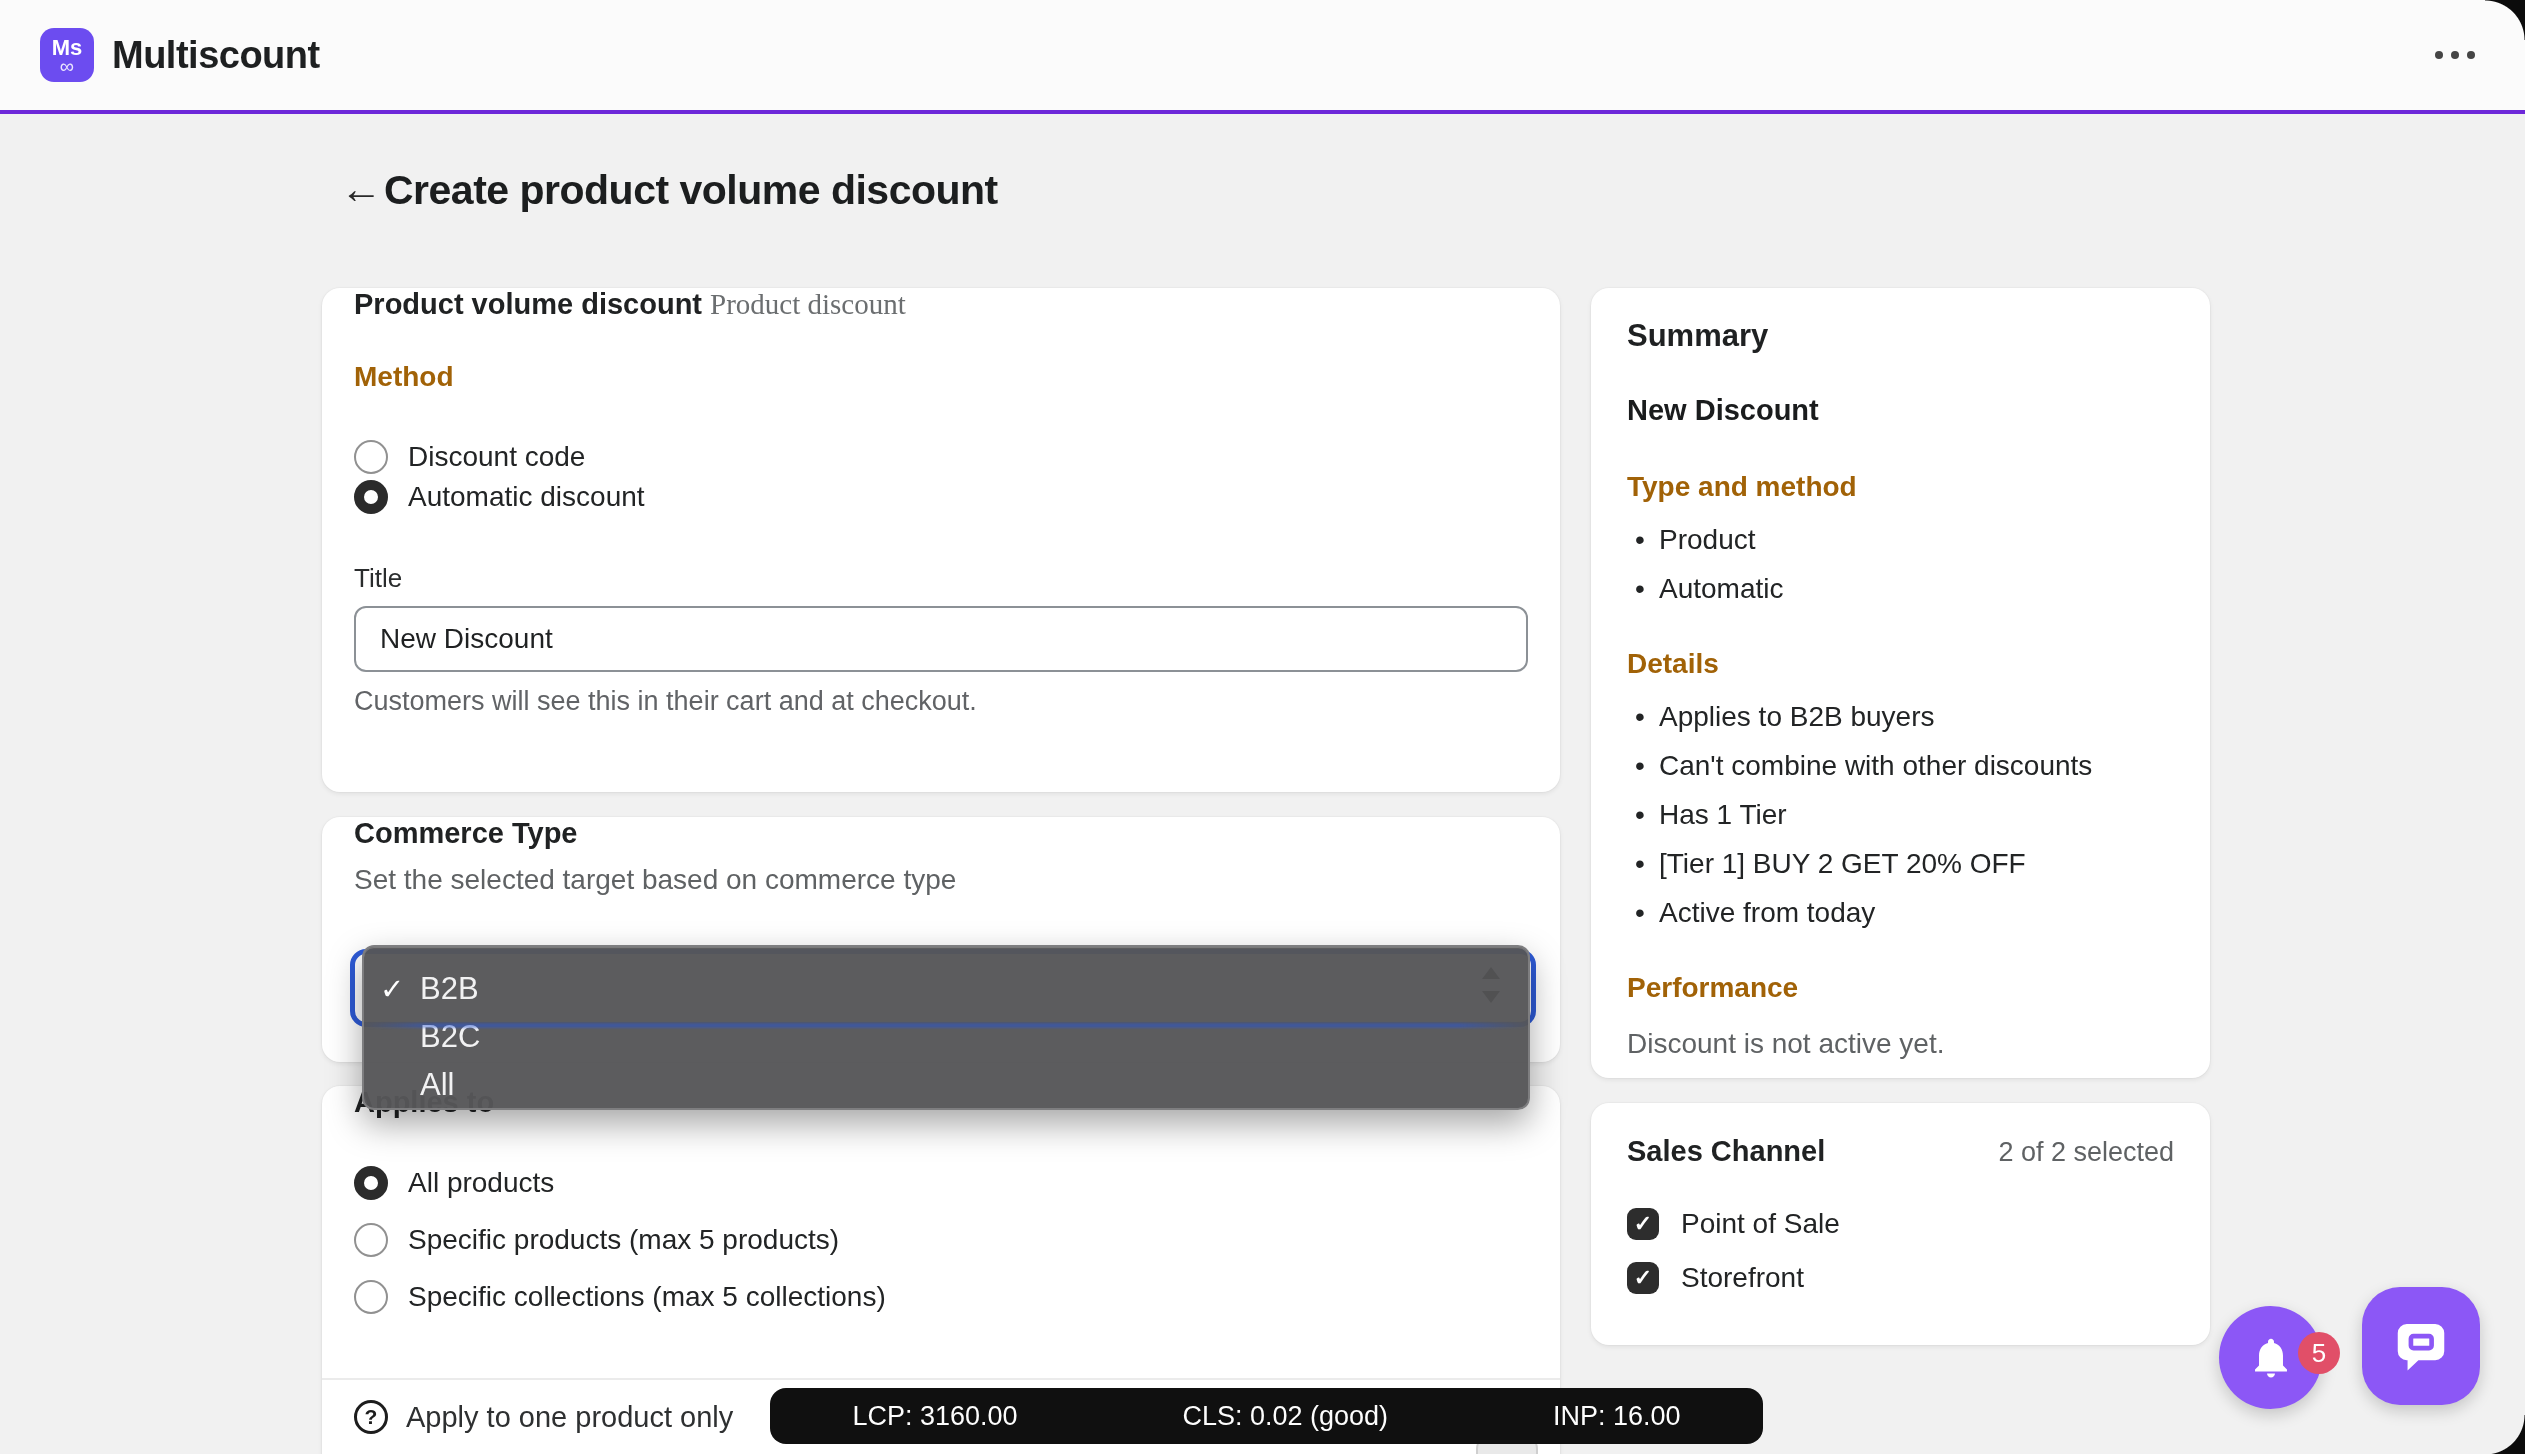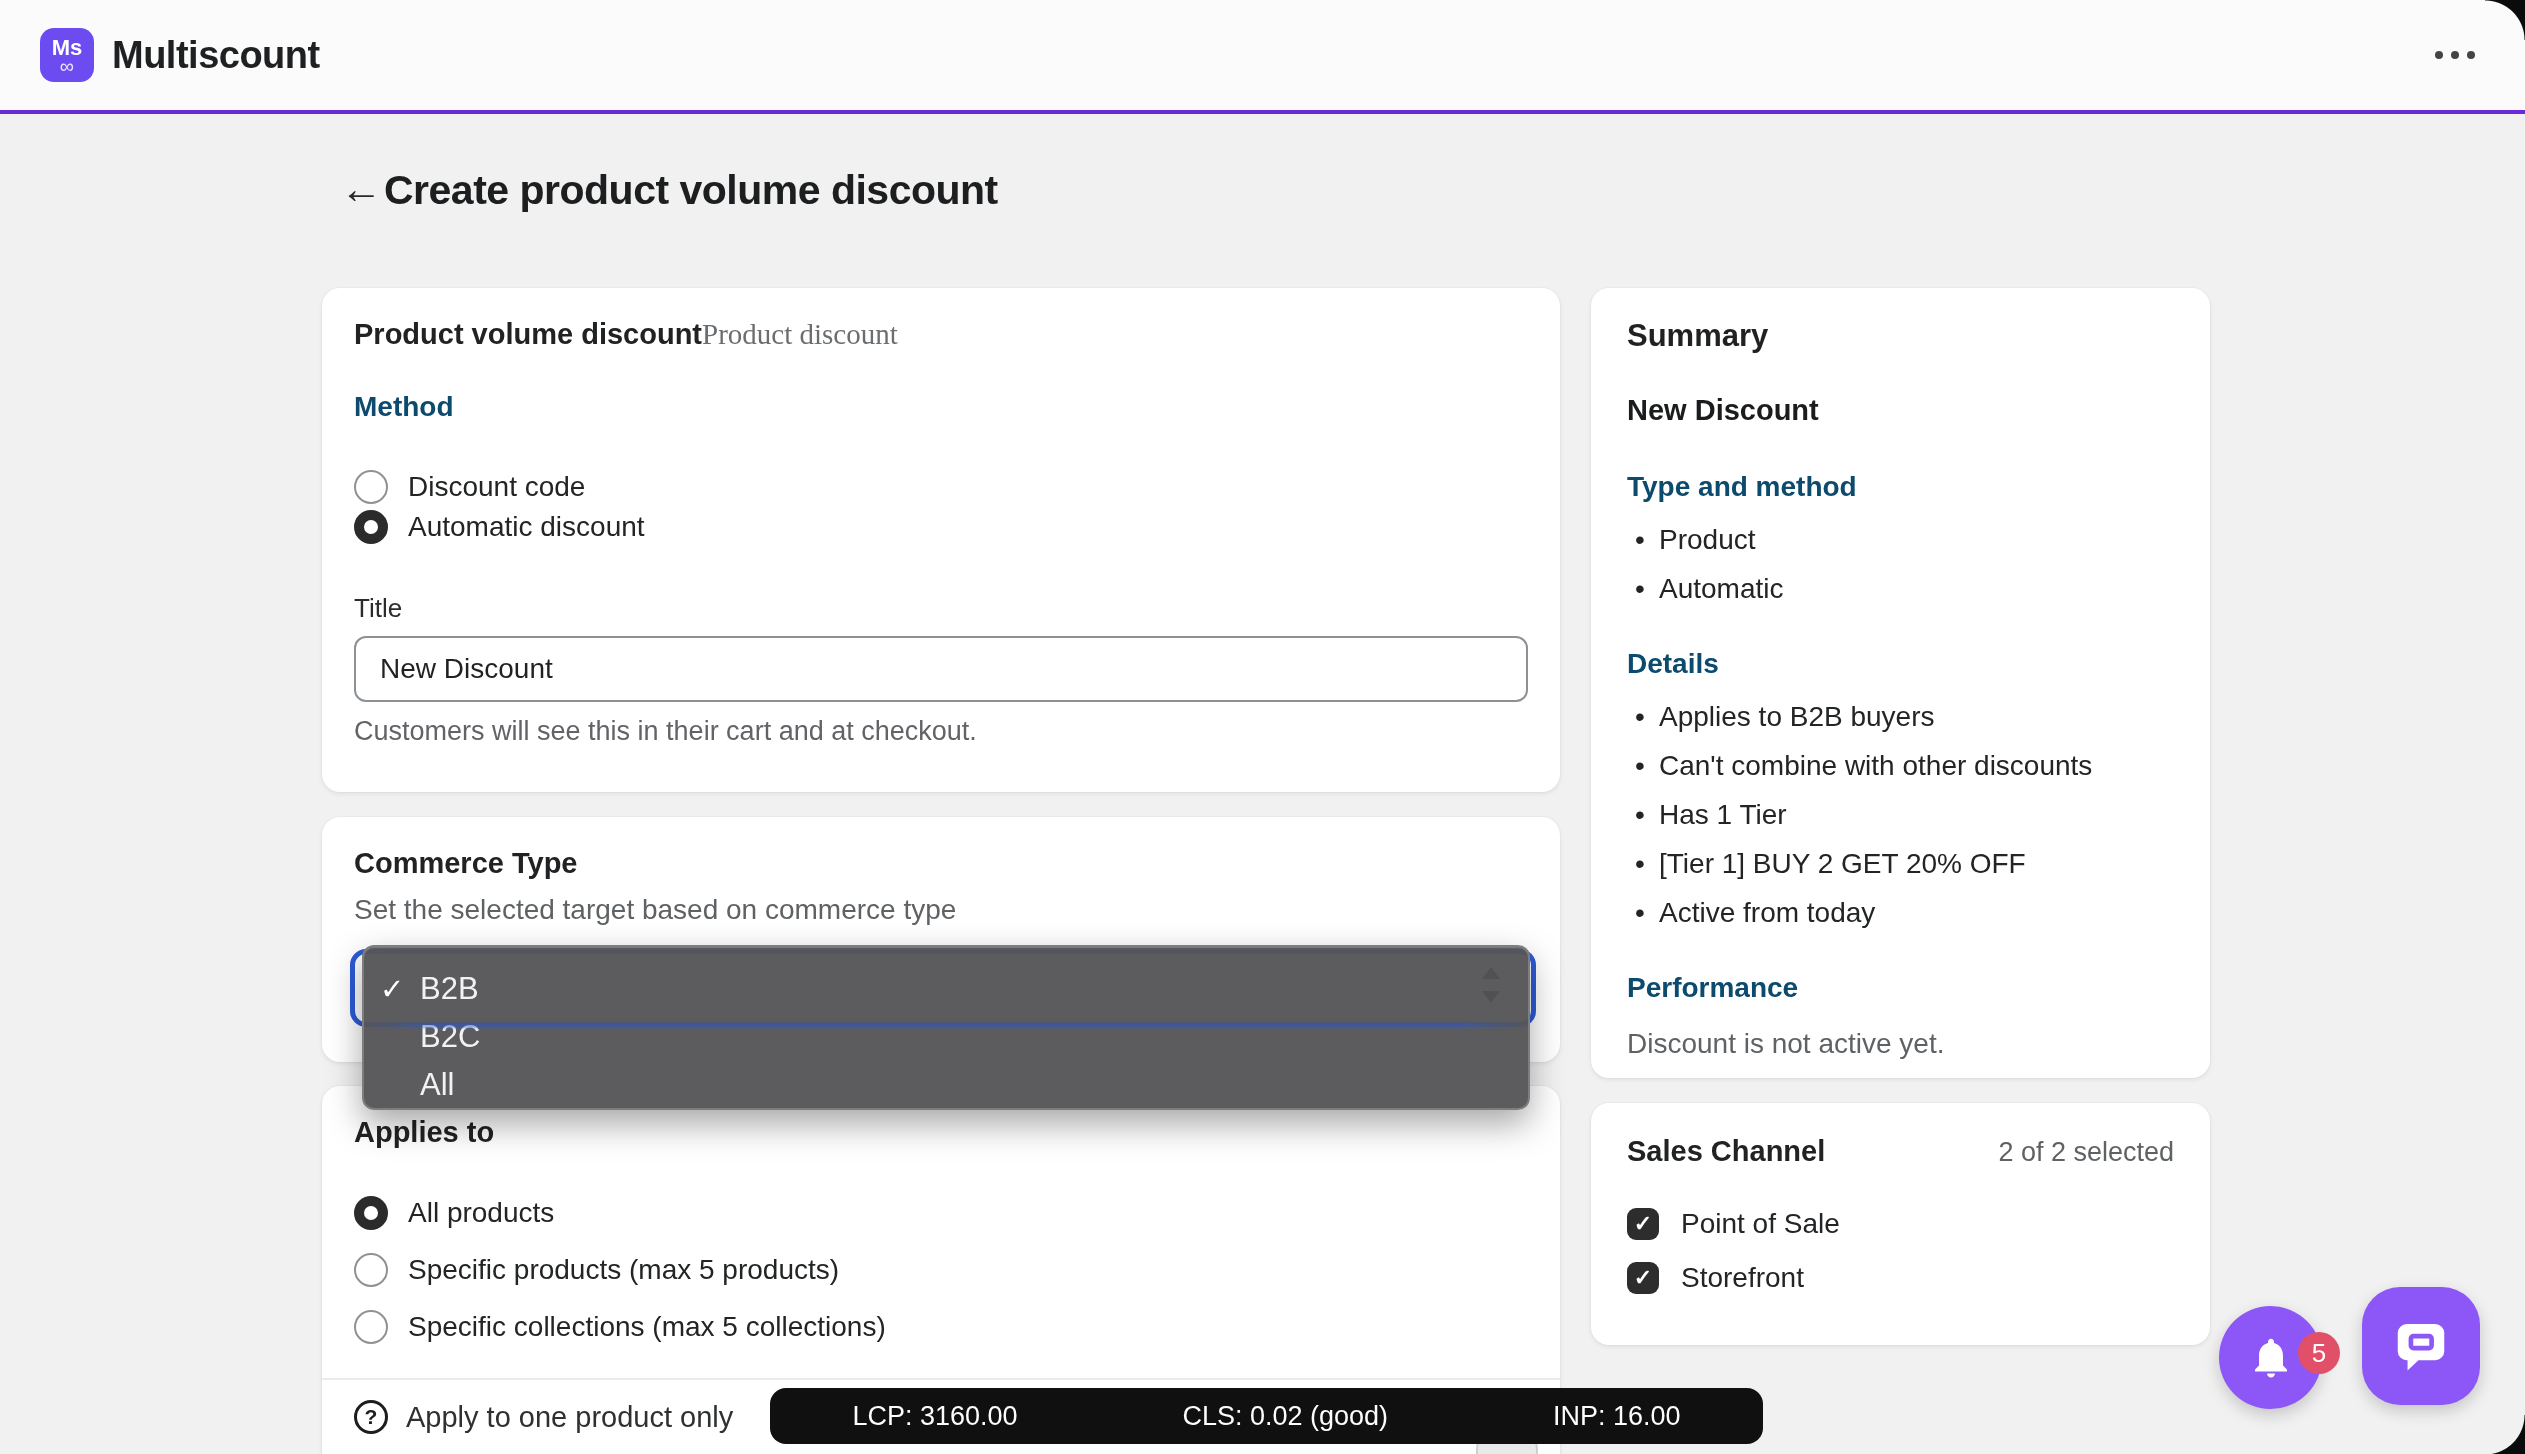--- a/index.html
+++ b/index.html
@@ -48,24 +48,24 @@
   }
   .card-l { left:322px; width:1238px; padding:0 32px; }
   .card-r { left:1591px; width:619px; padding:0 36px; }
 
   #card-discount { top:288px; height:504px; }
   #card-commerce { top:817px; height:245px; }
   #card-applies  { top:1086px; height:398px; }
   #card-summary  { top:288px; height:790px; }
   #card-sales    { top:1103px; height:242px; }
 
-  .card-heading-row { padding-top:30px; display:flex; align-items:baseline; gap:0; }
+  .card-heading-row { display:flex; align-items:baseline; gap:8px; }
   .card-title { font-size:29px; font-weight:700; color:#202223; }
   .card-subtitle { font-size:29px; color:#6b6e70;font-family:Liberation Serif, serif; }
-  .section-label { font-size:28px; font-weight:700; color:#0c4a6e; }
+  .section-label { font-size:28px; font-weight:700; color:#a16207; }
 
   
   .radio-row { display:flex; align-items:center; gap:20px; height:40px; cursor:pointer; }
   .radio {
     width:34px; height:34px; border-radius:50%; background:#fff;
     border:2px solid #919191; flex:0 0 auto;
   }
   .radio.on { border:10px solid #2b2b2b; }
   .radio-label { font-size:28px; color:#222425; }
 

